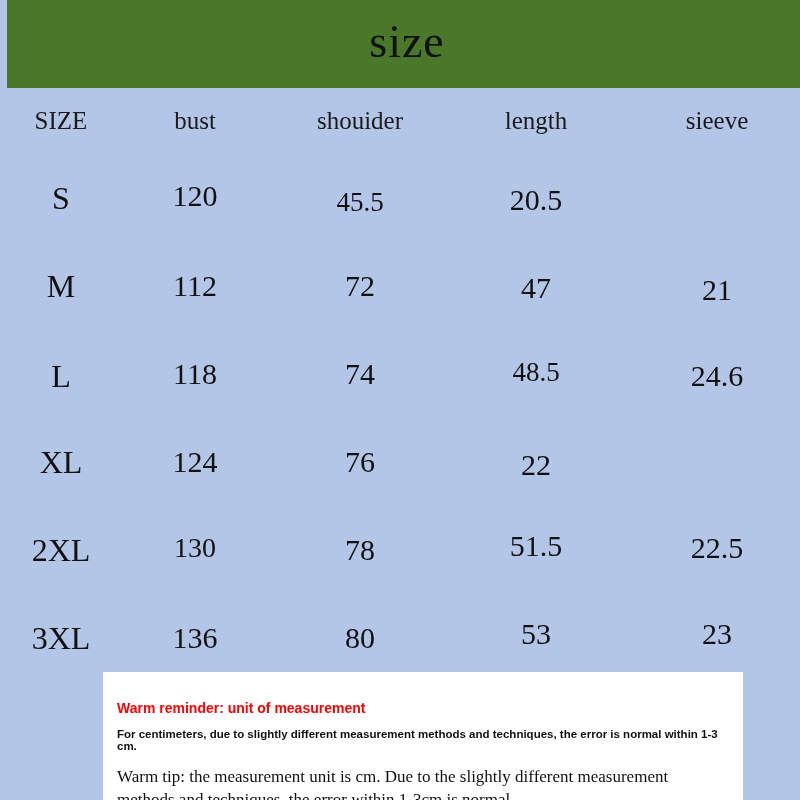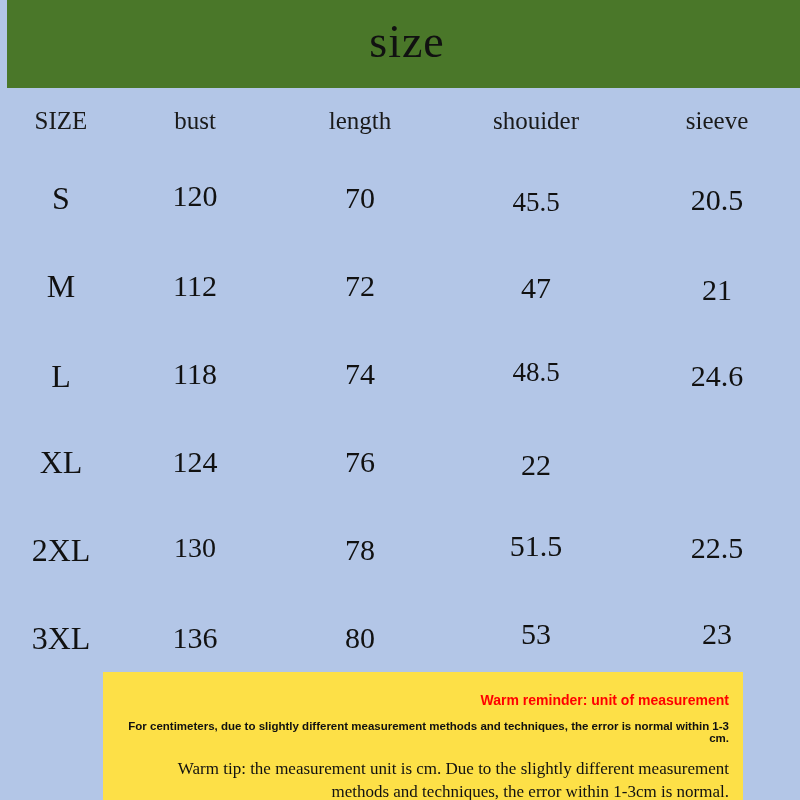--- a/index.html
+++ b/index.html
@@ -88,24 +88,24 @@
   .r4 .c4 { transform: translateY(-2px); }
   .r5 .c3 { transform: translateY(-4px); }
   .r5 .c4 { transform: translateY(-4px); }
 
   .notice {
     position: absolute;
     left: 96px;
     top: 672px;
     width: 640px;
     height: 128px;
-    background: #fde047;
-    padding: 20px 14px 0 14px;
+    background: #ffffff;
+    padding: 28px 14px 0 14px;
     box-sizing: border-box;
-    text-align: right;
+    text-align: left;
   }
   .notice-title {
     color: #ff0000;
     font-family: "Liberation Sans", sans-serif;
     font-weight: bold;
     font-size: 14px;
     margin-bottom: 12px;
   }
   .notice-line1 {
     color: #111111;
@@ -128,29 +128,28 @@
 
   <div class="header-band">
     <div class="header-title">size</div>
   </div>
 
   <div class="table-area">
 
     <div class="row header-row">
       <div class="cell c0">SIZE</div>
       <div class="cell c1">bust</div>
+      <div class="cell c3">shouider</div>
       <div class="cell c2">length</div>
-      <div class="cell c3">shouider</div>
       <div class="cell c4">sieeve</div>
     </div>
 
     <div class="row data-row r0">
       <div class="cell size-label c0">S</div>
       <div class="cell val c1">120</div>
-      <div class="cell val c2">70</div>
       <div class="cell val c3">45.5</div>
       <div class="cell val c4">20.5</div>
     </div>
 
     <div class="row data-row r1">
       <div class="cell size-label c0">M</div>
       <div class="cell val c1">112</div>
       <div class="cell val c2">72</div>
       <div class="cell val c3">47</div>
       <div class="cell val c4">21</div>

